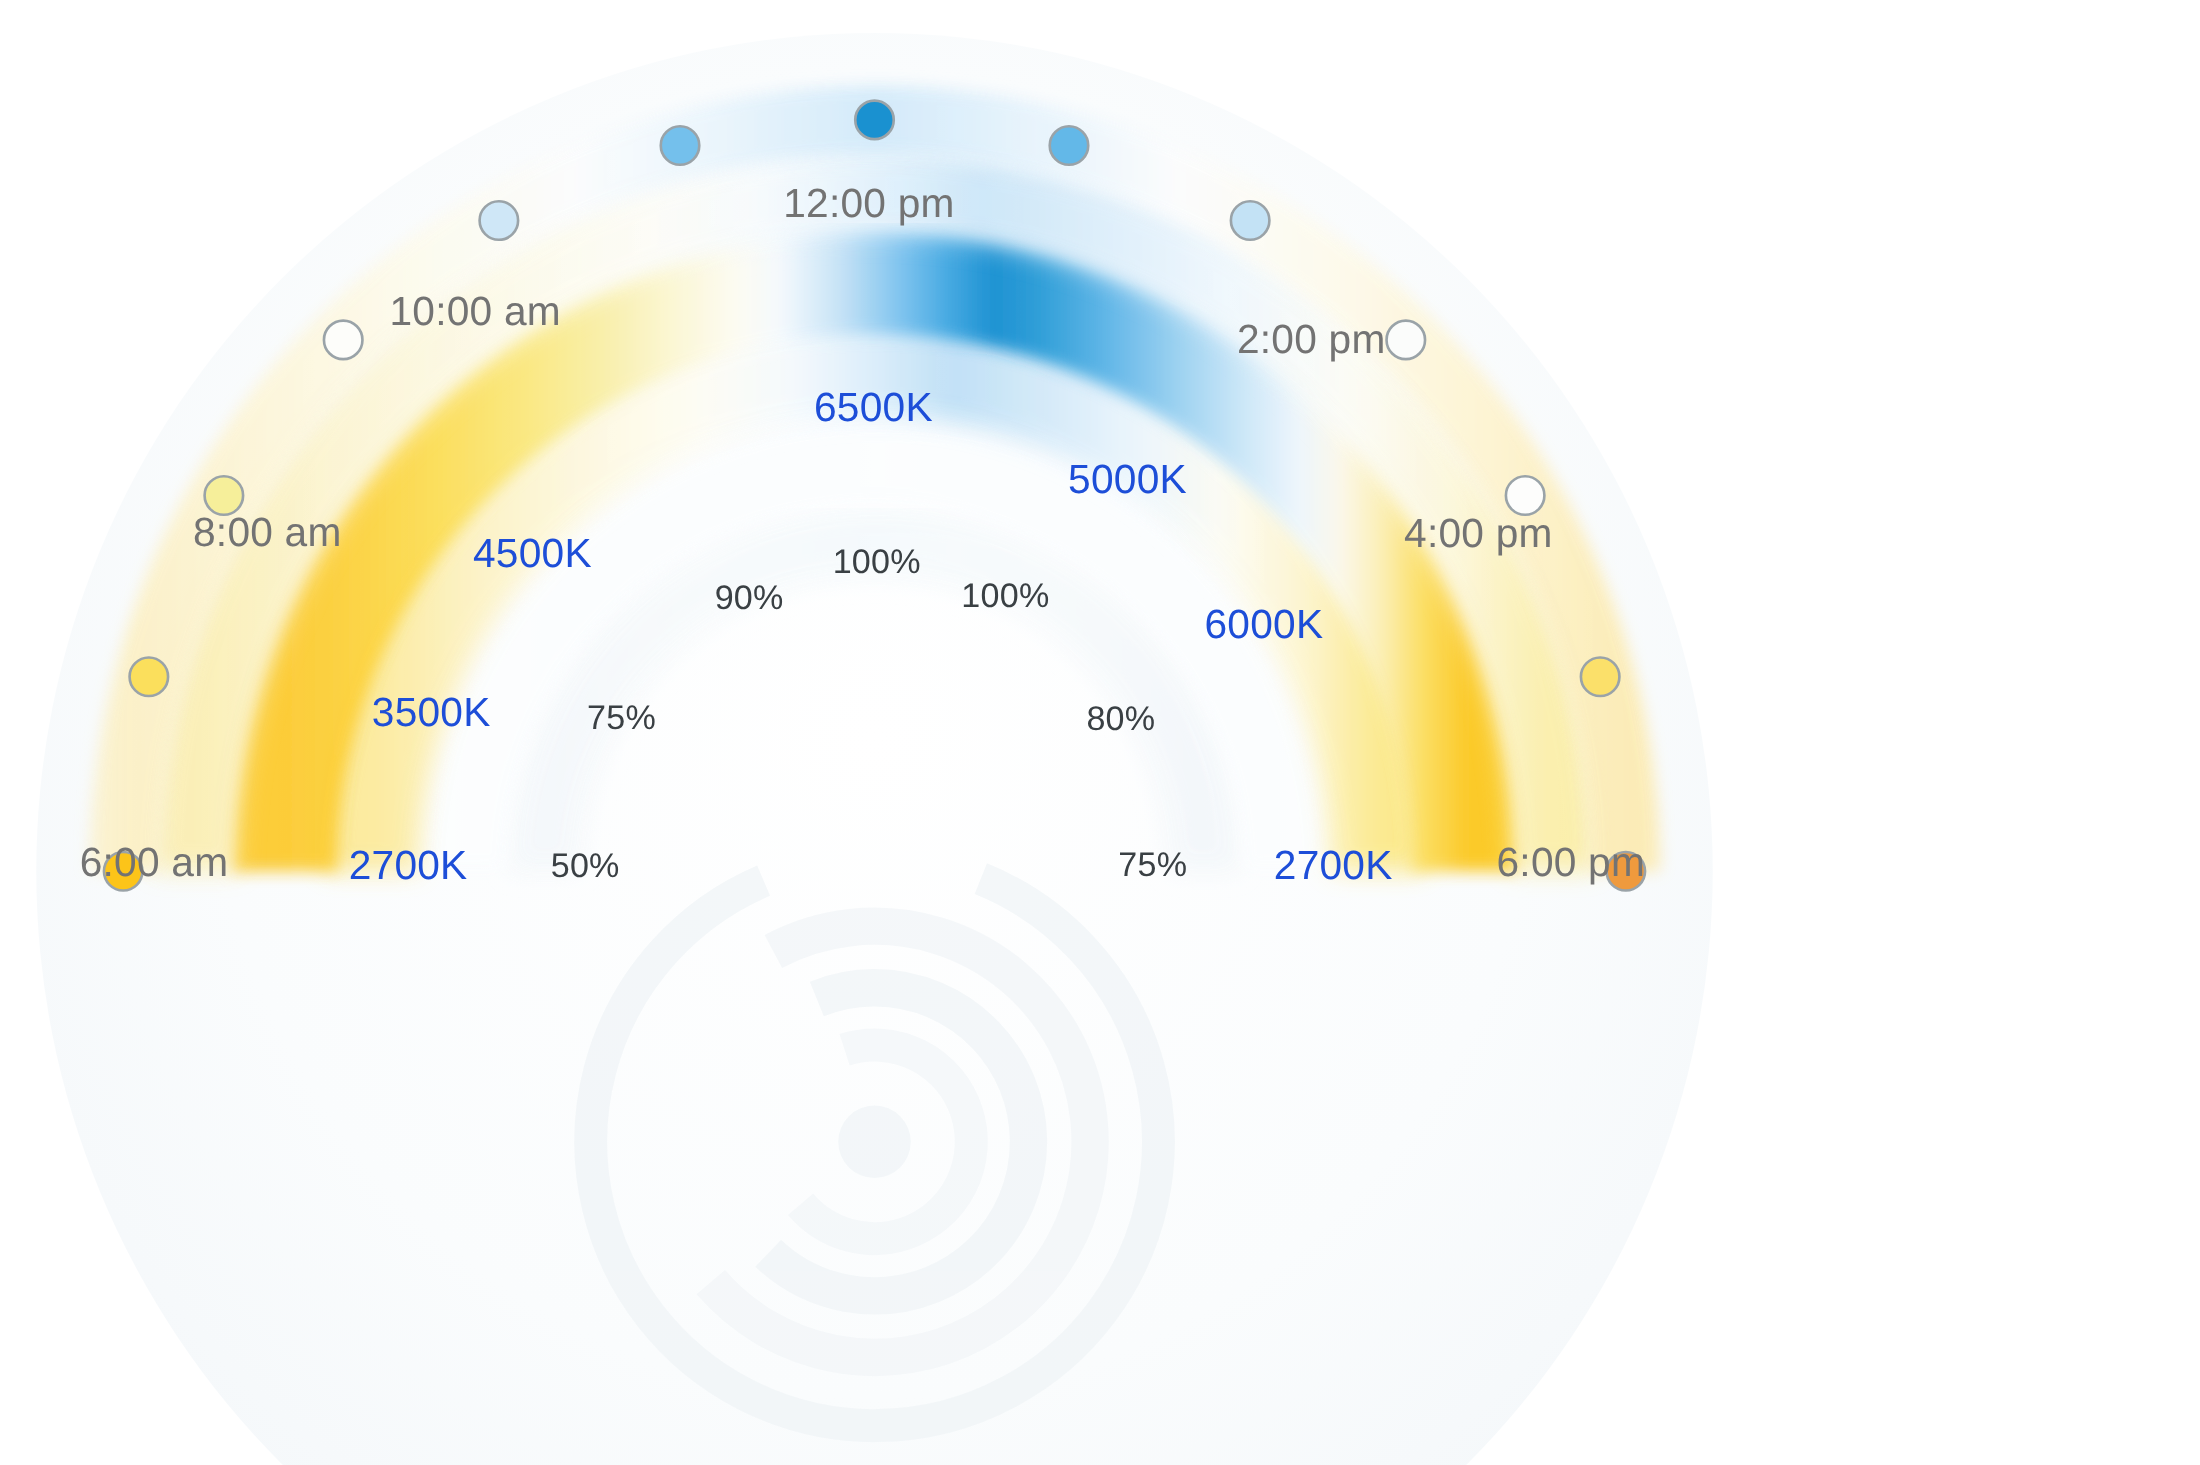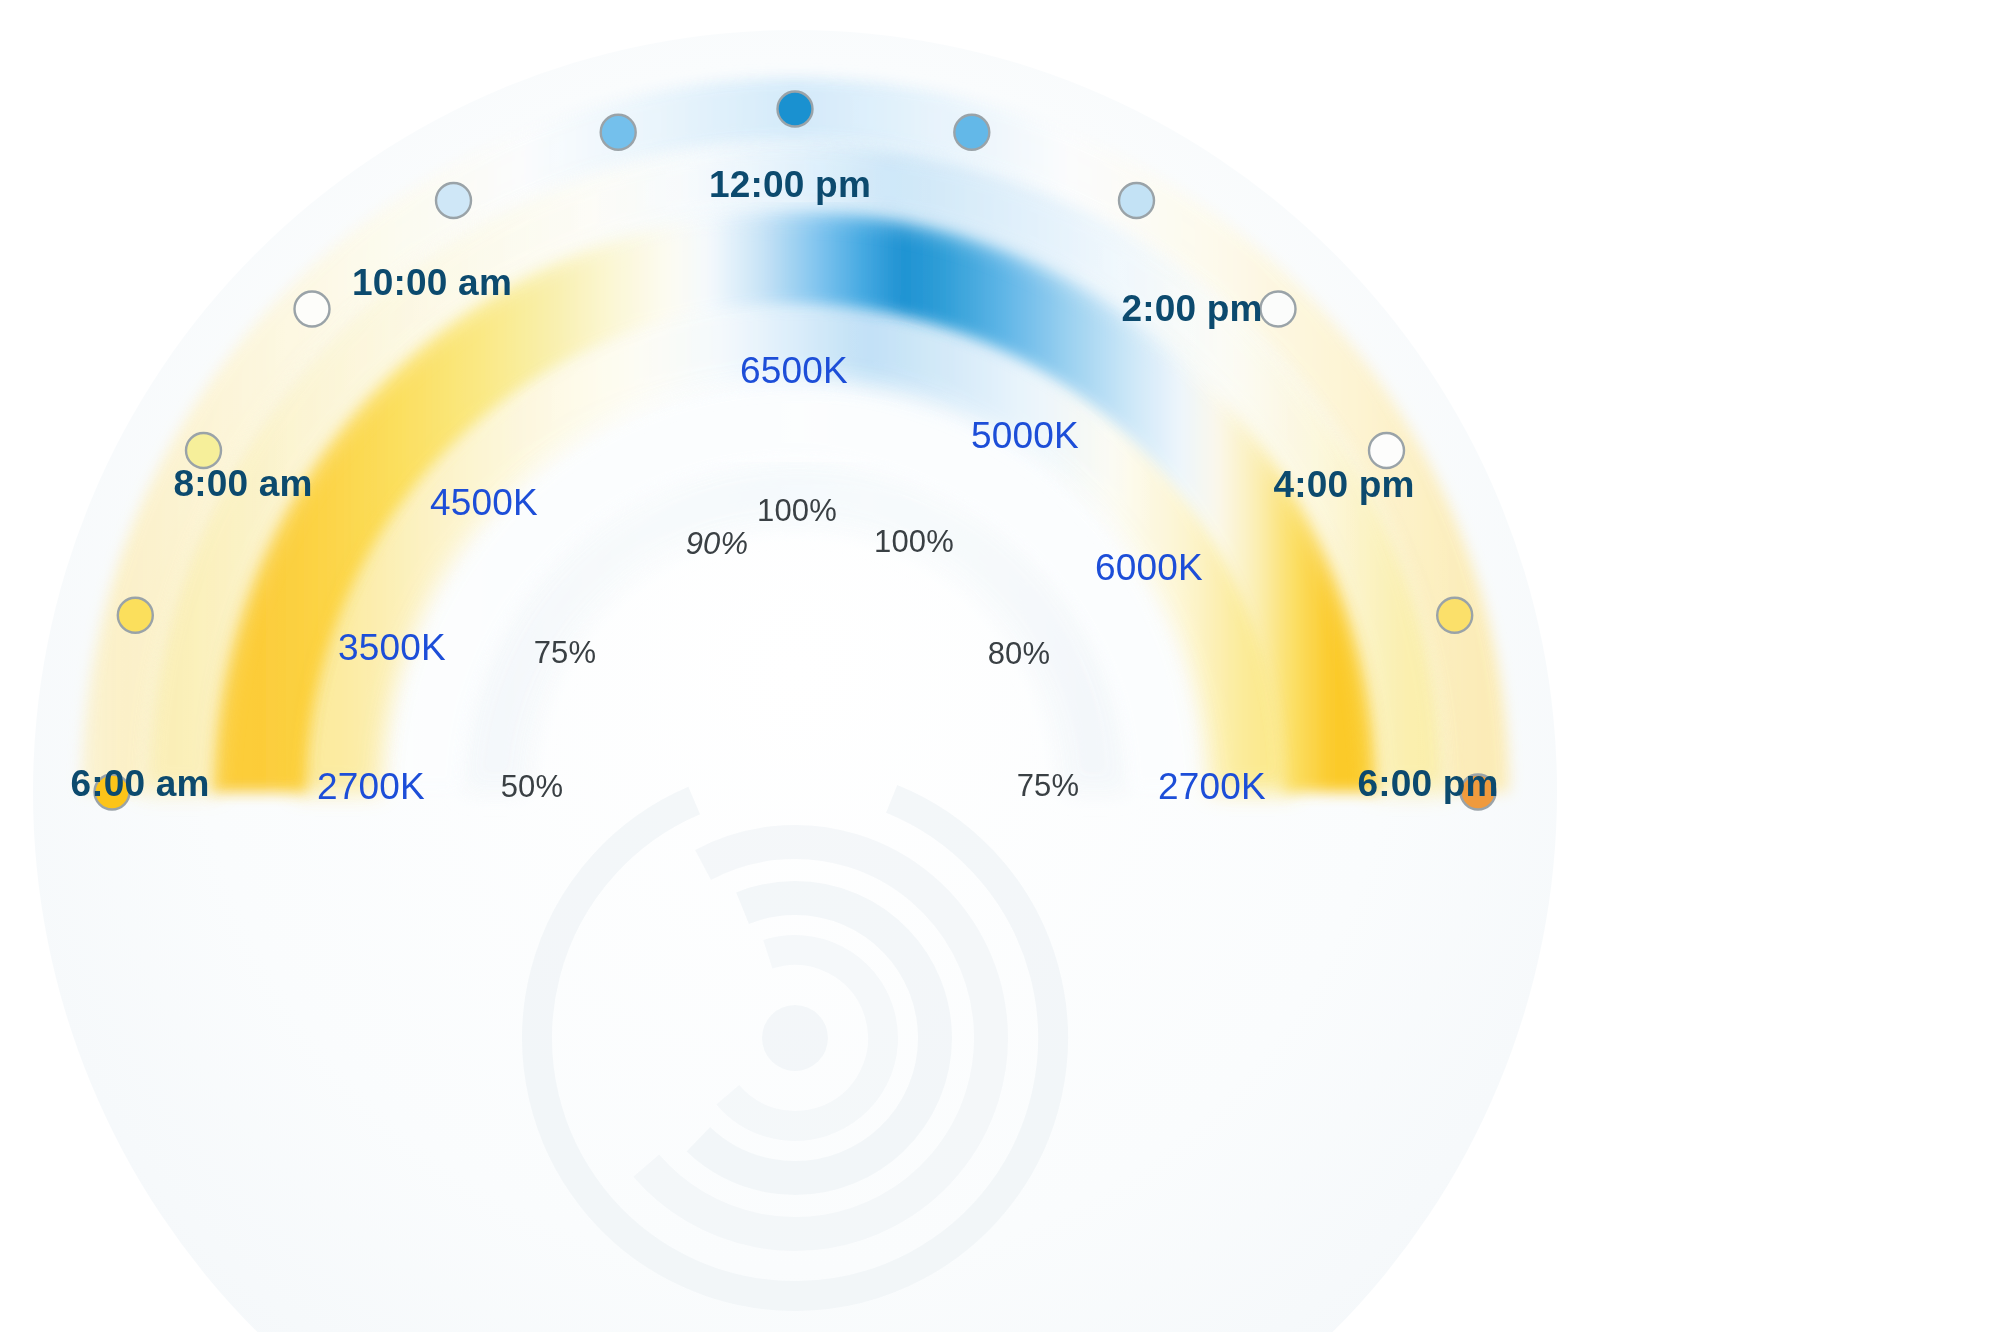--- a/index.html
+++ b/index.html
@@ -26,23 +26,22 @@
   }
   
   .lbl {
     position: absolute;
     white-space: nowrap;
     transform: translate(-50%, -50%);
     pointer-events: none;
   }
   .time-lbl {
     font-size: 37px;
-    color: #0c4a6e;
+    color: #737373;
     letter-spacing: 0.2px;
-    font-weight: bold;
   }
   .kelvin-lbl {
     font-size: 37px;
     color: #1d4ed8;
     letter-spacing: 0.2px;
   }
   .pct-lbl {
     font-size: 31px;
     color: #3a4044;
     letter-spacing: 0.2px;
@@ -224,20 +223,20 @@
       <div class="lbl kelvin-lbl" style="left: 392px; top: 648px;">3500K</div>
       <div class="lbl kelvin-lbl" style="left: 484px; top: 503px; text-align: center;">4500K</div>
       <div class="lbl kelvin-lbl" style="left: 794px; top: 371px;">6500K</div>
       <div class="lbl kelvin-lbl" style="left: 1025px; top: 436px;">5000K</div>
       <div class="lbl kelvin-lbl" style="left: 1149px; top: 568px;">6000K</div>
       <div class="lbl kelvin-lbl" style="left: 1212px; top: 787px;">2700K</div>
     </div>
   <div id="percent-label-layer">
       <div class="lbl pct-lbl" style="left: 532px; top: 787px;">50%</div>
       <div class="lbl pct-lbl" style="left: 565px; top: 653px;">75%</div>
-      <div class="lbl pct-lbl" style="left: 717px; top: 544px; font-style: italic;">90%</div>
+      <div class="lbl pct-lbl" style="left: 681px; top: 544px;">90%</div>
       <div class="lbl pct-lbl" style="left: 797px; top: 511px;">100%</div>
       <div class="lbl pct-lbl" style="left: 914px; top: 542px;">100%</div>
       <div class="lbl pct-lbl" style="left: 1019px; top: 654px;">80%</div>
       <div class="lbl pct-lbl" style="left: 1048px; top: 786px;">75%</div>
     </div>
 
 </div>
 
 </body></html>

